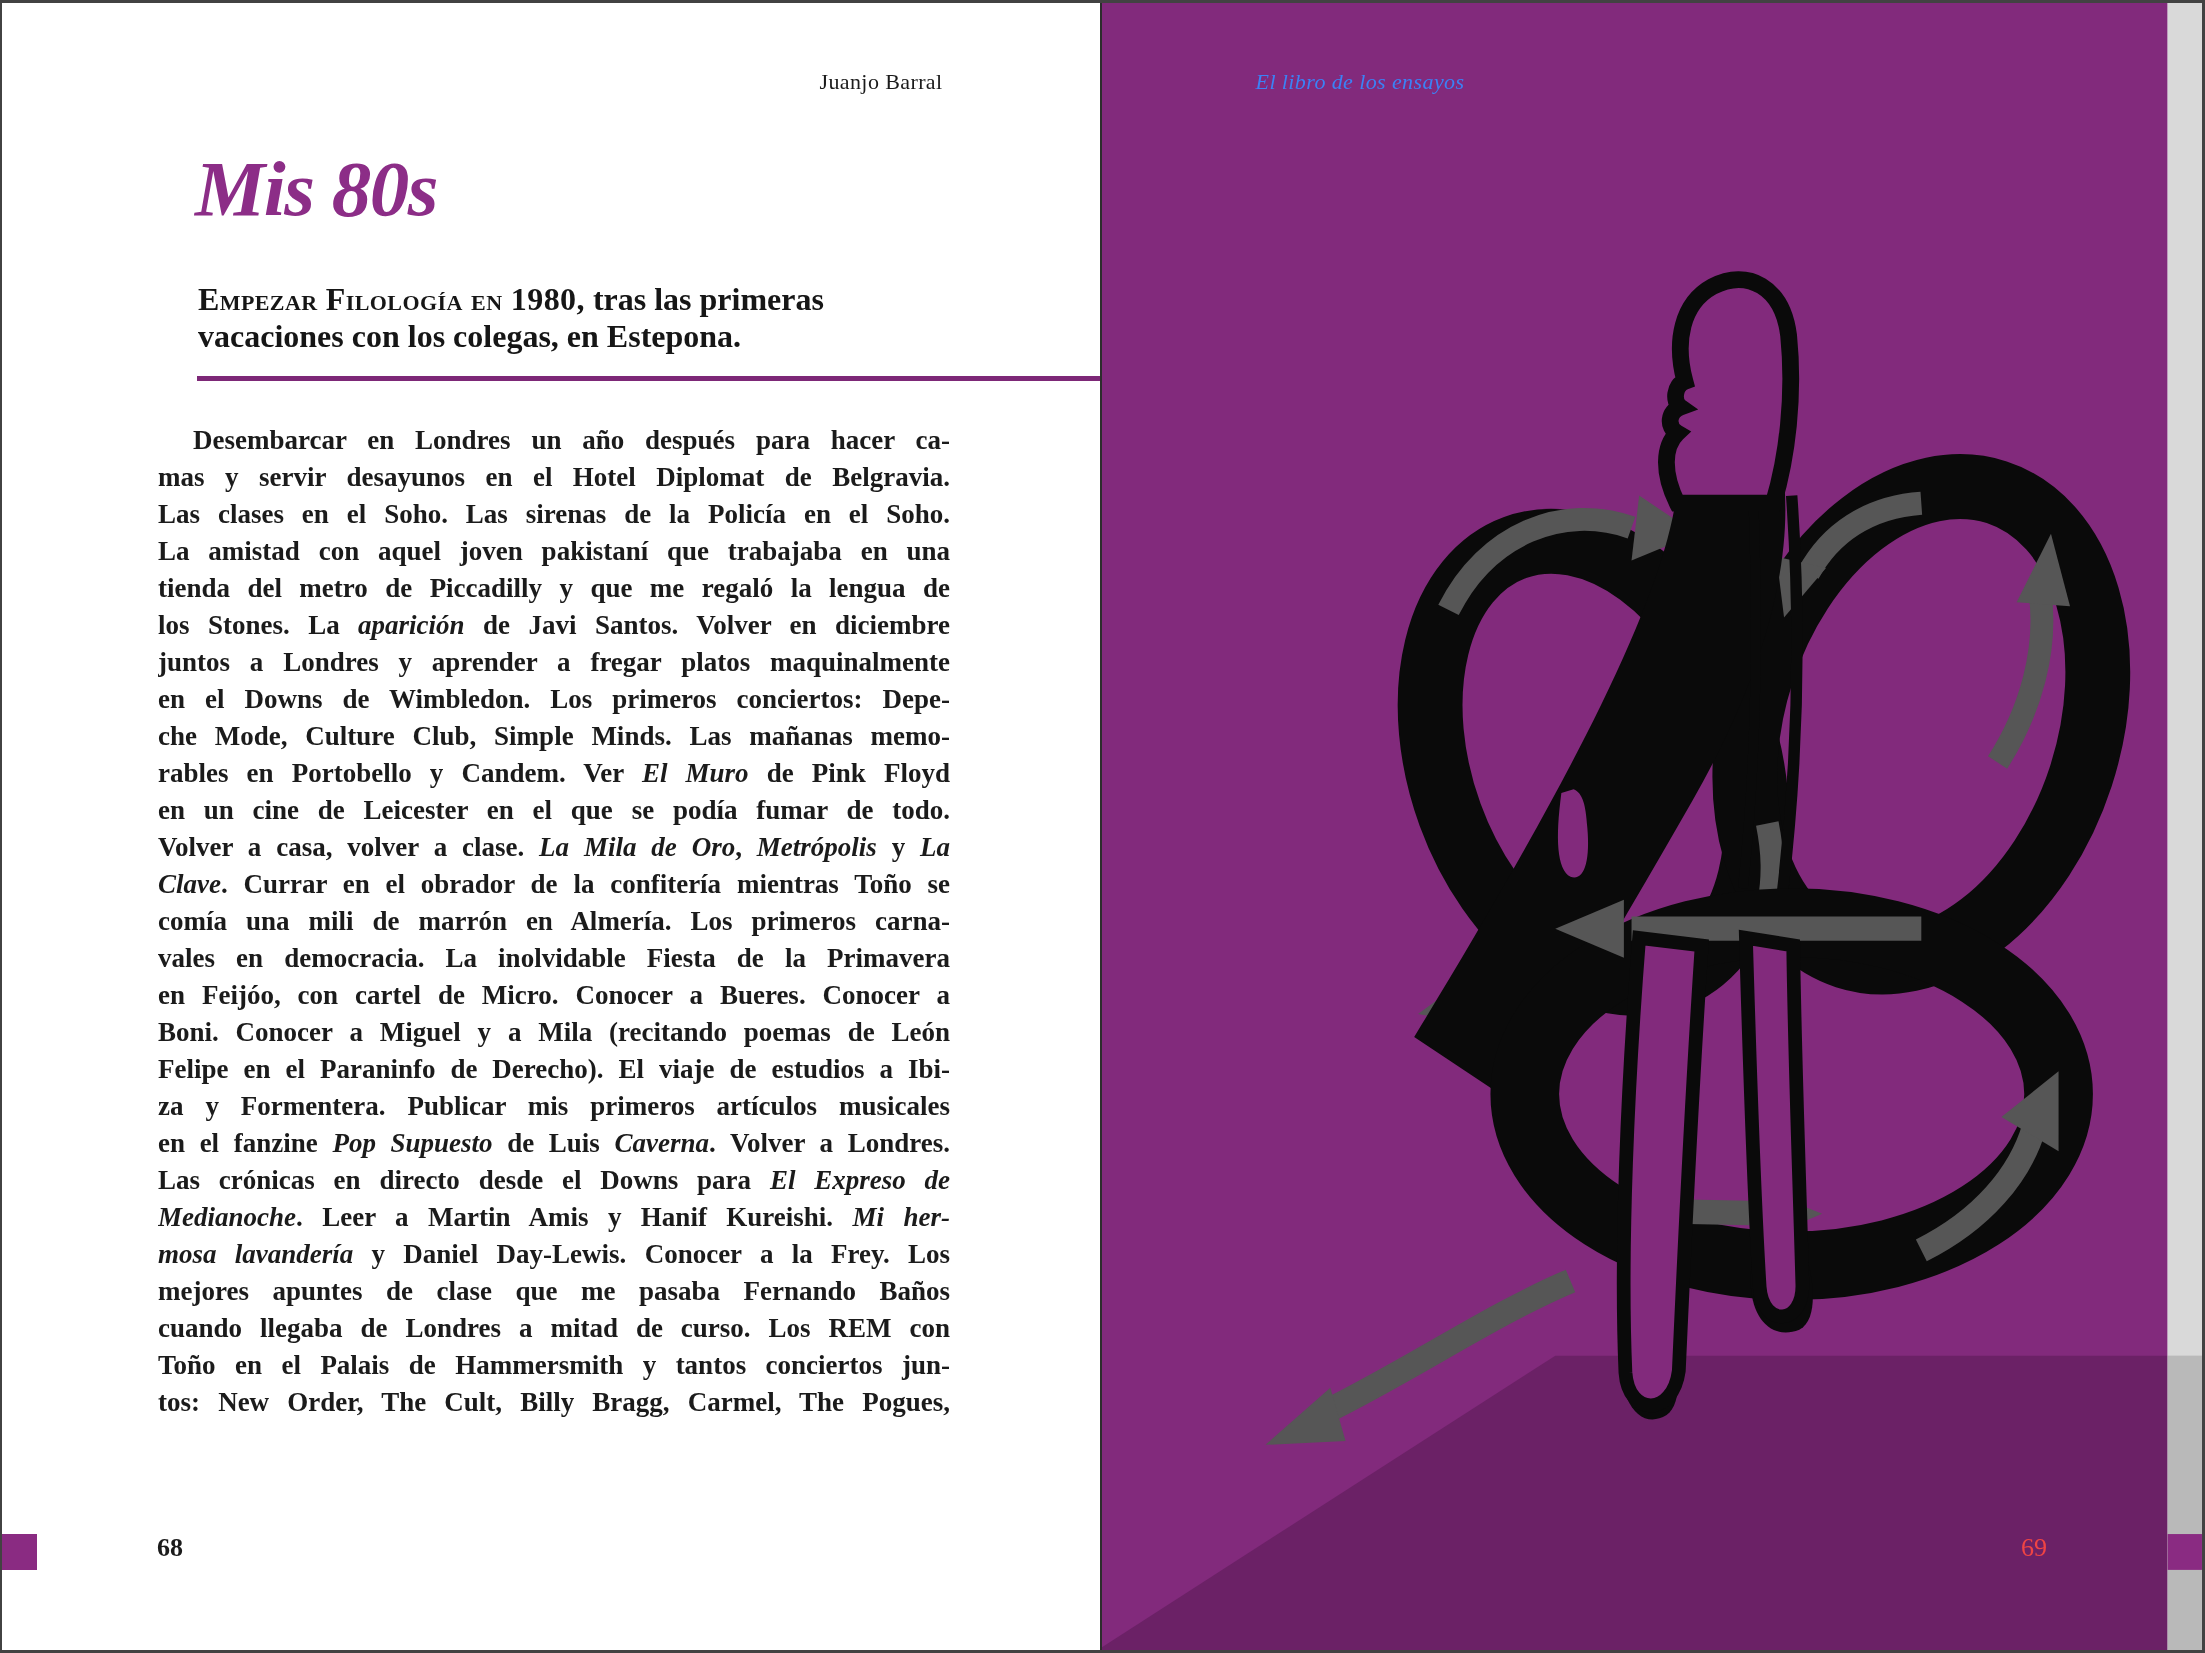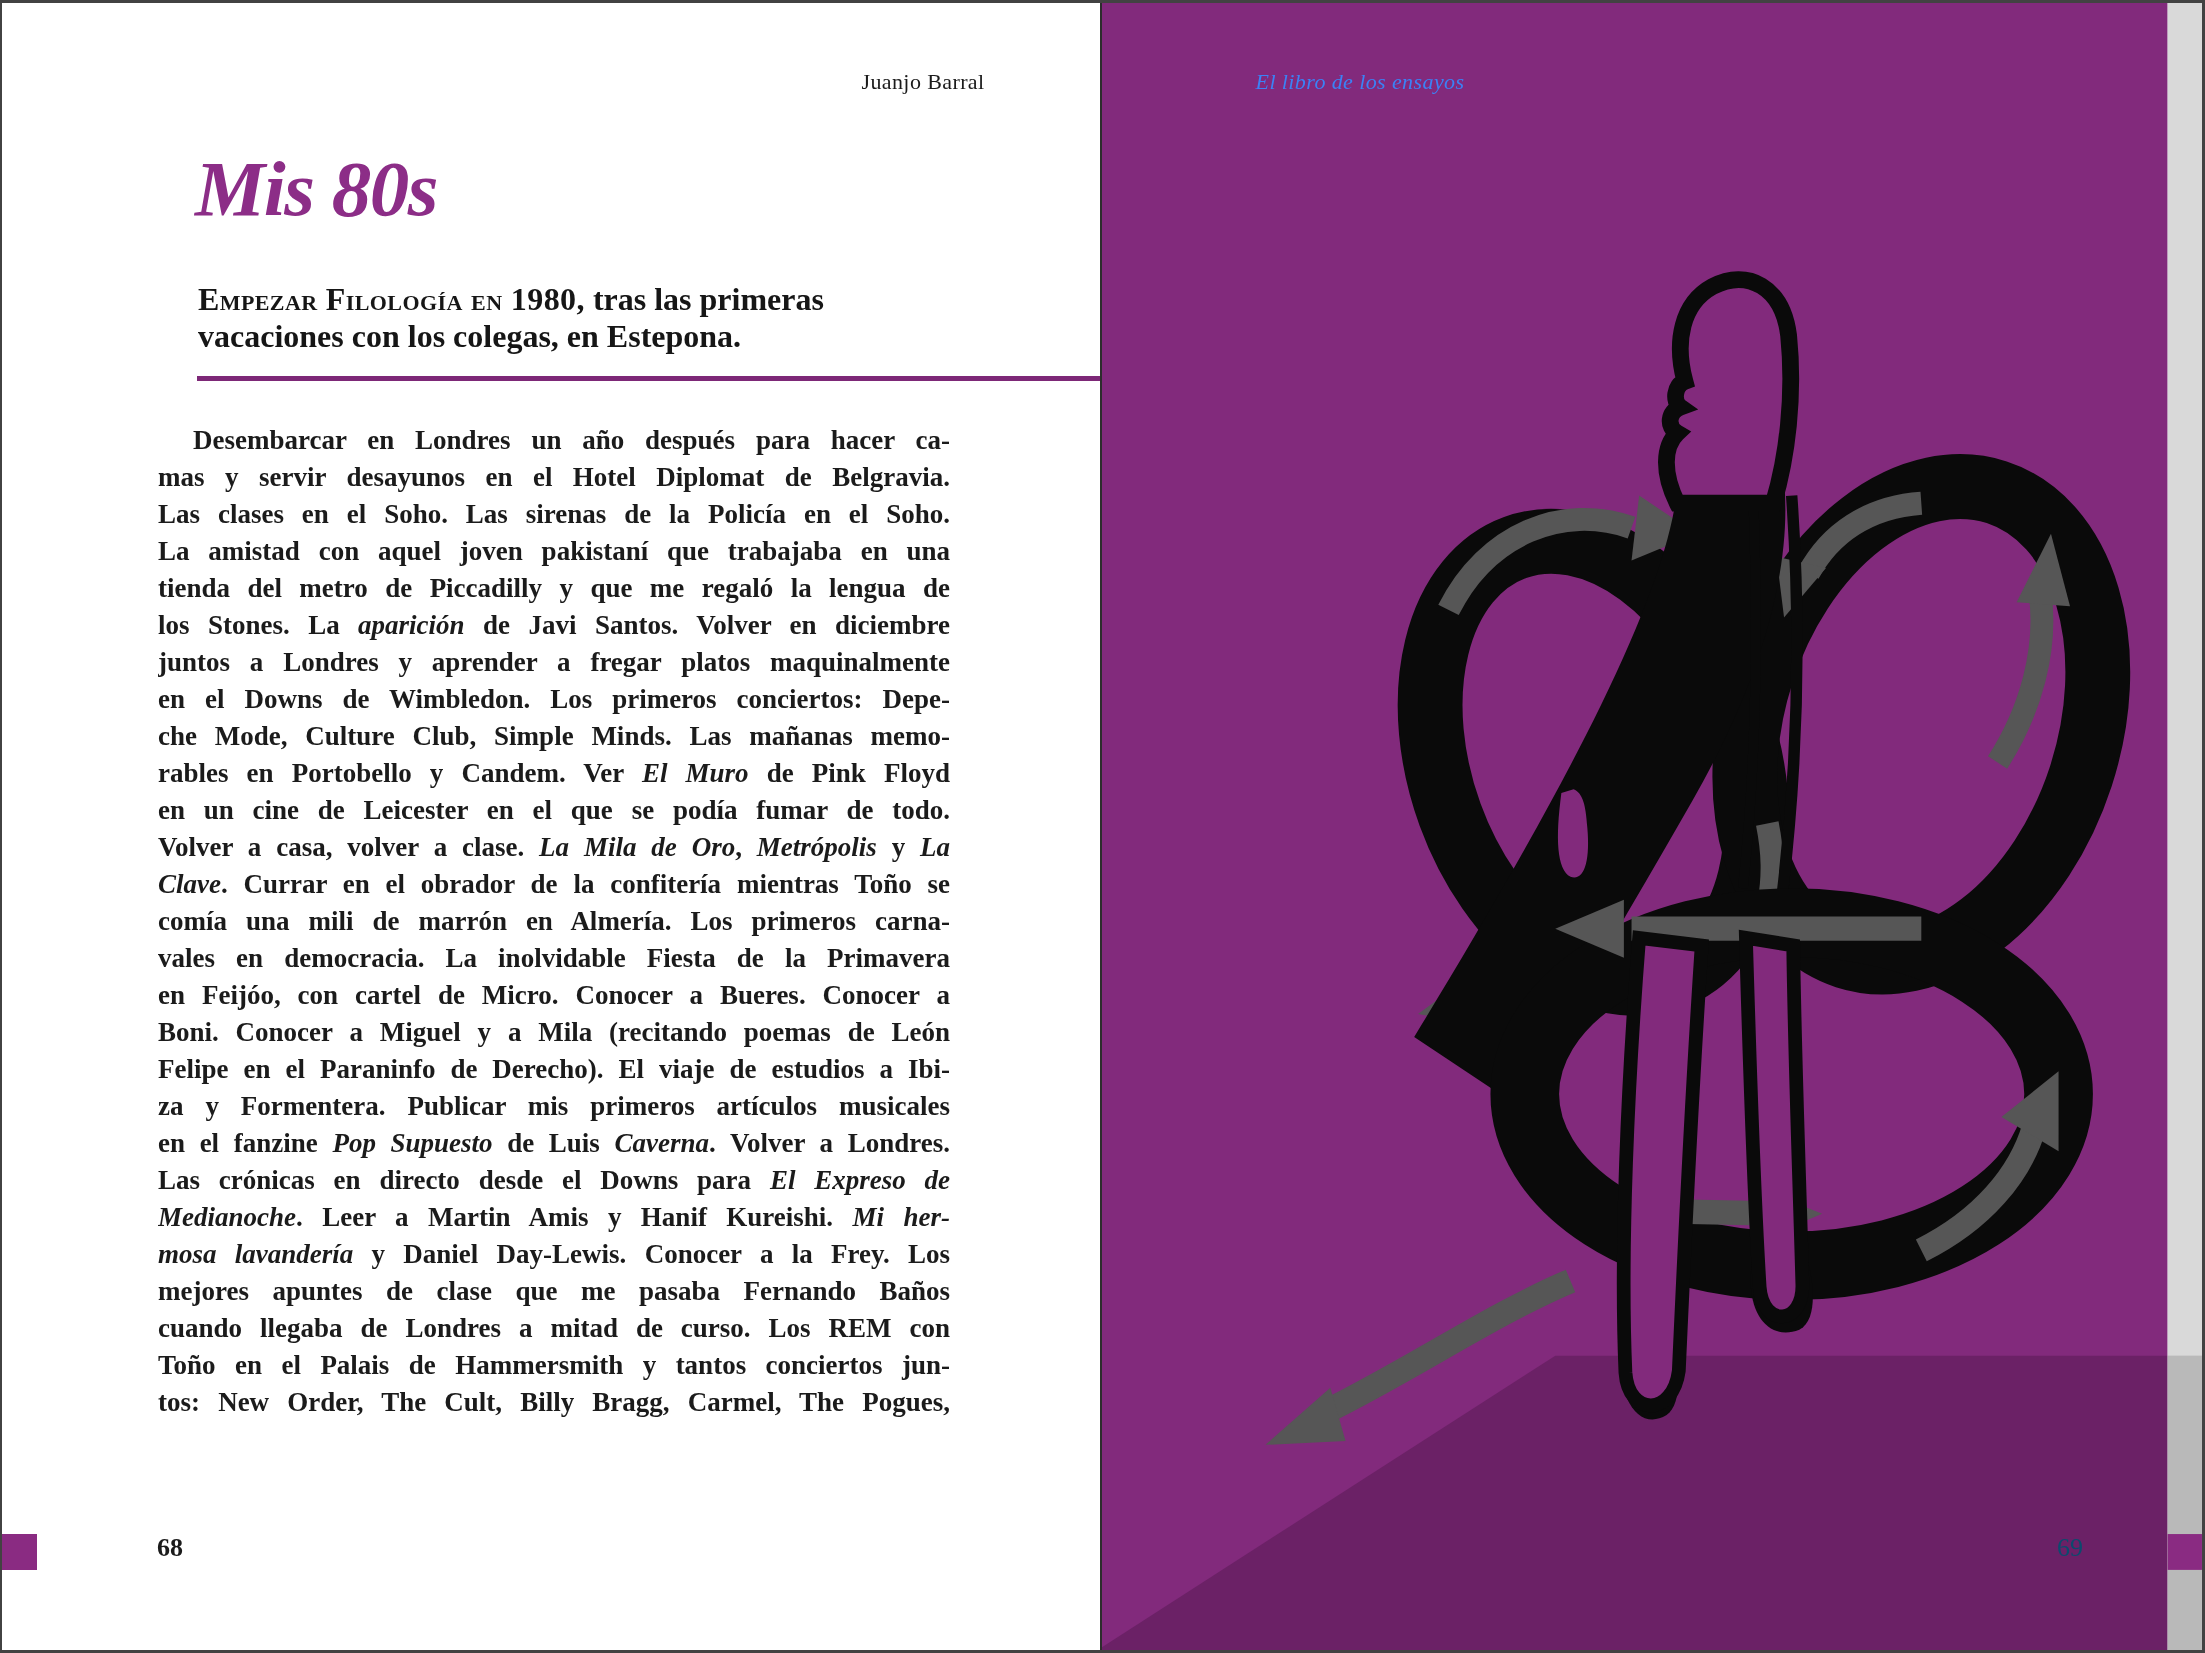--- a/index.html
+++ b/index.html
@@ -7,35 +7,35 @@
          font-family:"Liberation Serif","DejaVu Serif",serif;color:#1b1b1b;}
   
   .edge{position:absolute;background:#424242;z-index:40;}
   .edge.top{left:0;top:0;width:2205px;height:3.1px;}
   .edge.bottom{left:0;top:1650px;width:2205px;height:3.1px;}
   .edge.left{left:0;top:0;width:2.3px;height:1653px;}
   .edge.right{left:2202px;top:0;width:3.1px;height:1653px;}
 
   
   .running-head{position:absolute;top:69px;font-size:22px;letter-spacing:0.4px;white-space:nowrap;}
-  .running-head.left{left:881px;transform:translateX(-50%);margin-left:42px;}
+  .running-head.left{left:881px;transform:translateX(-50%);}
   .running-head.right{left:1360px;transform:translateX(-50%);font-style:italic;color:#3b82f6;z-index:20;}
   .chapter-title{position:absolute;left:195px;top:149px;font-size:79px;line-height:1;
                  font-weight:bold;font-style:italic;color:#8c2d87;letter-spacing:-1.5px;}
   .intro{position:absolute;left:198px;top:281px;width:732px;font-size:32px;line-height:37px;
          font-weight:bold;color:#161616;}
   .intro .sc{font-variant:small-caps;letter-spacing:0.4px;}
   .title-rule{position:absolute;left:197px;top:376px;width:903px;height:4.6px;background:#7d2877;}
   .bodycol{position:absolute;left:158px;top:422px;width:792px;font-size:27px;color:#1b1b1b;}
   .bl{text-align:justify;height:37px;line-height:37px;overflow:hidden;font-weight:bold;}
   .bl::after{content:"";display:inline-block;width:100%;height:0;}
   .bl.first{text-indent:35px;}
   .folio{position:absolute;top:1533px;font-size:26px;z-index:22;}
   .folio.left{left:170px;transform:translateX(-50%);font-weight:bold;}
-  .folio.right{left:2034px;transform:translateX(-50%);color:#0c4a6e;margin-left:36px;}
+  .folio.right{left:2034px;transform:translateX(-50%);color:#ef4444;}
   .folio-square{position:absolute;top:1534px;height:36px;background:#8a2b82;z-index:30;}
   .folio-square.left{left:2.3px;width:35px;}
 
   
   .art-svg{position:absolute;left:1100px;top:0;width:1105px;height:1653px;z-index:5;}
   .gutter{position:absolute;left:1100px;top:0;width:1.5px;height:1653px;background:#2d2d2d;z-index:25;}
 </style>
 </head>
 <body>
 

